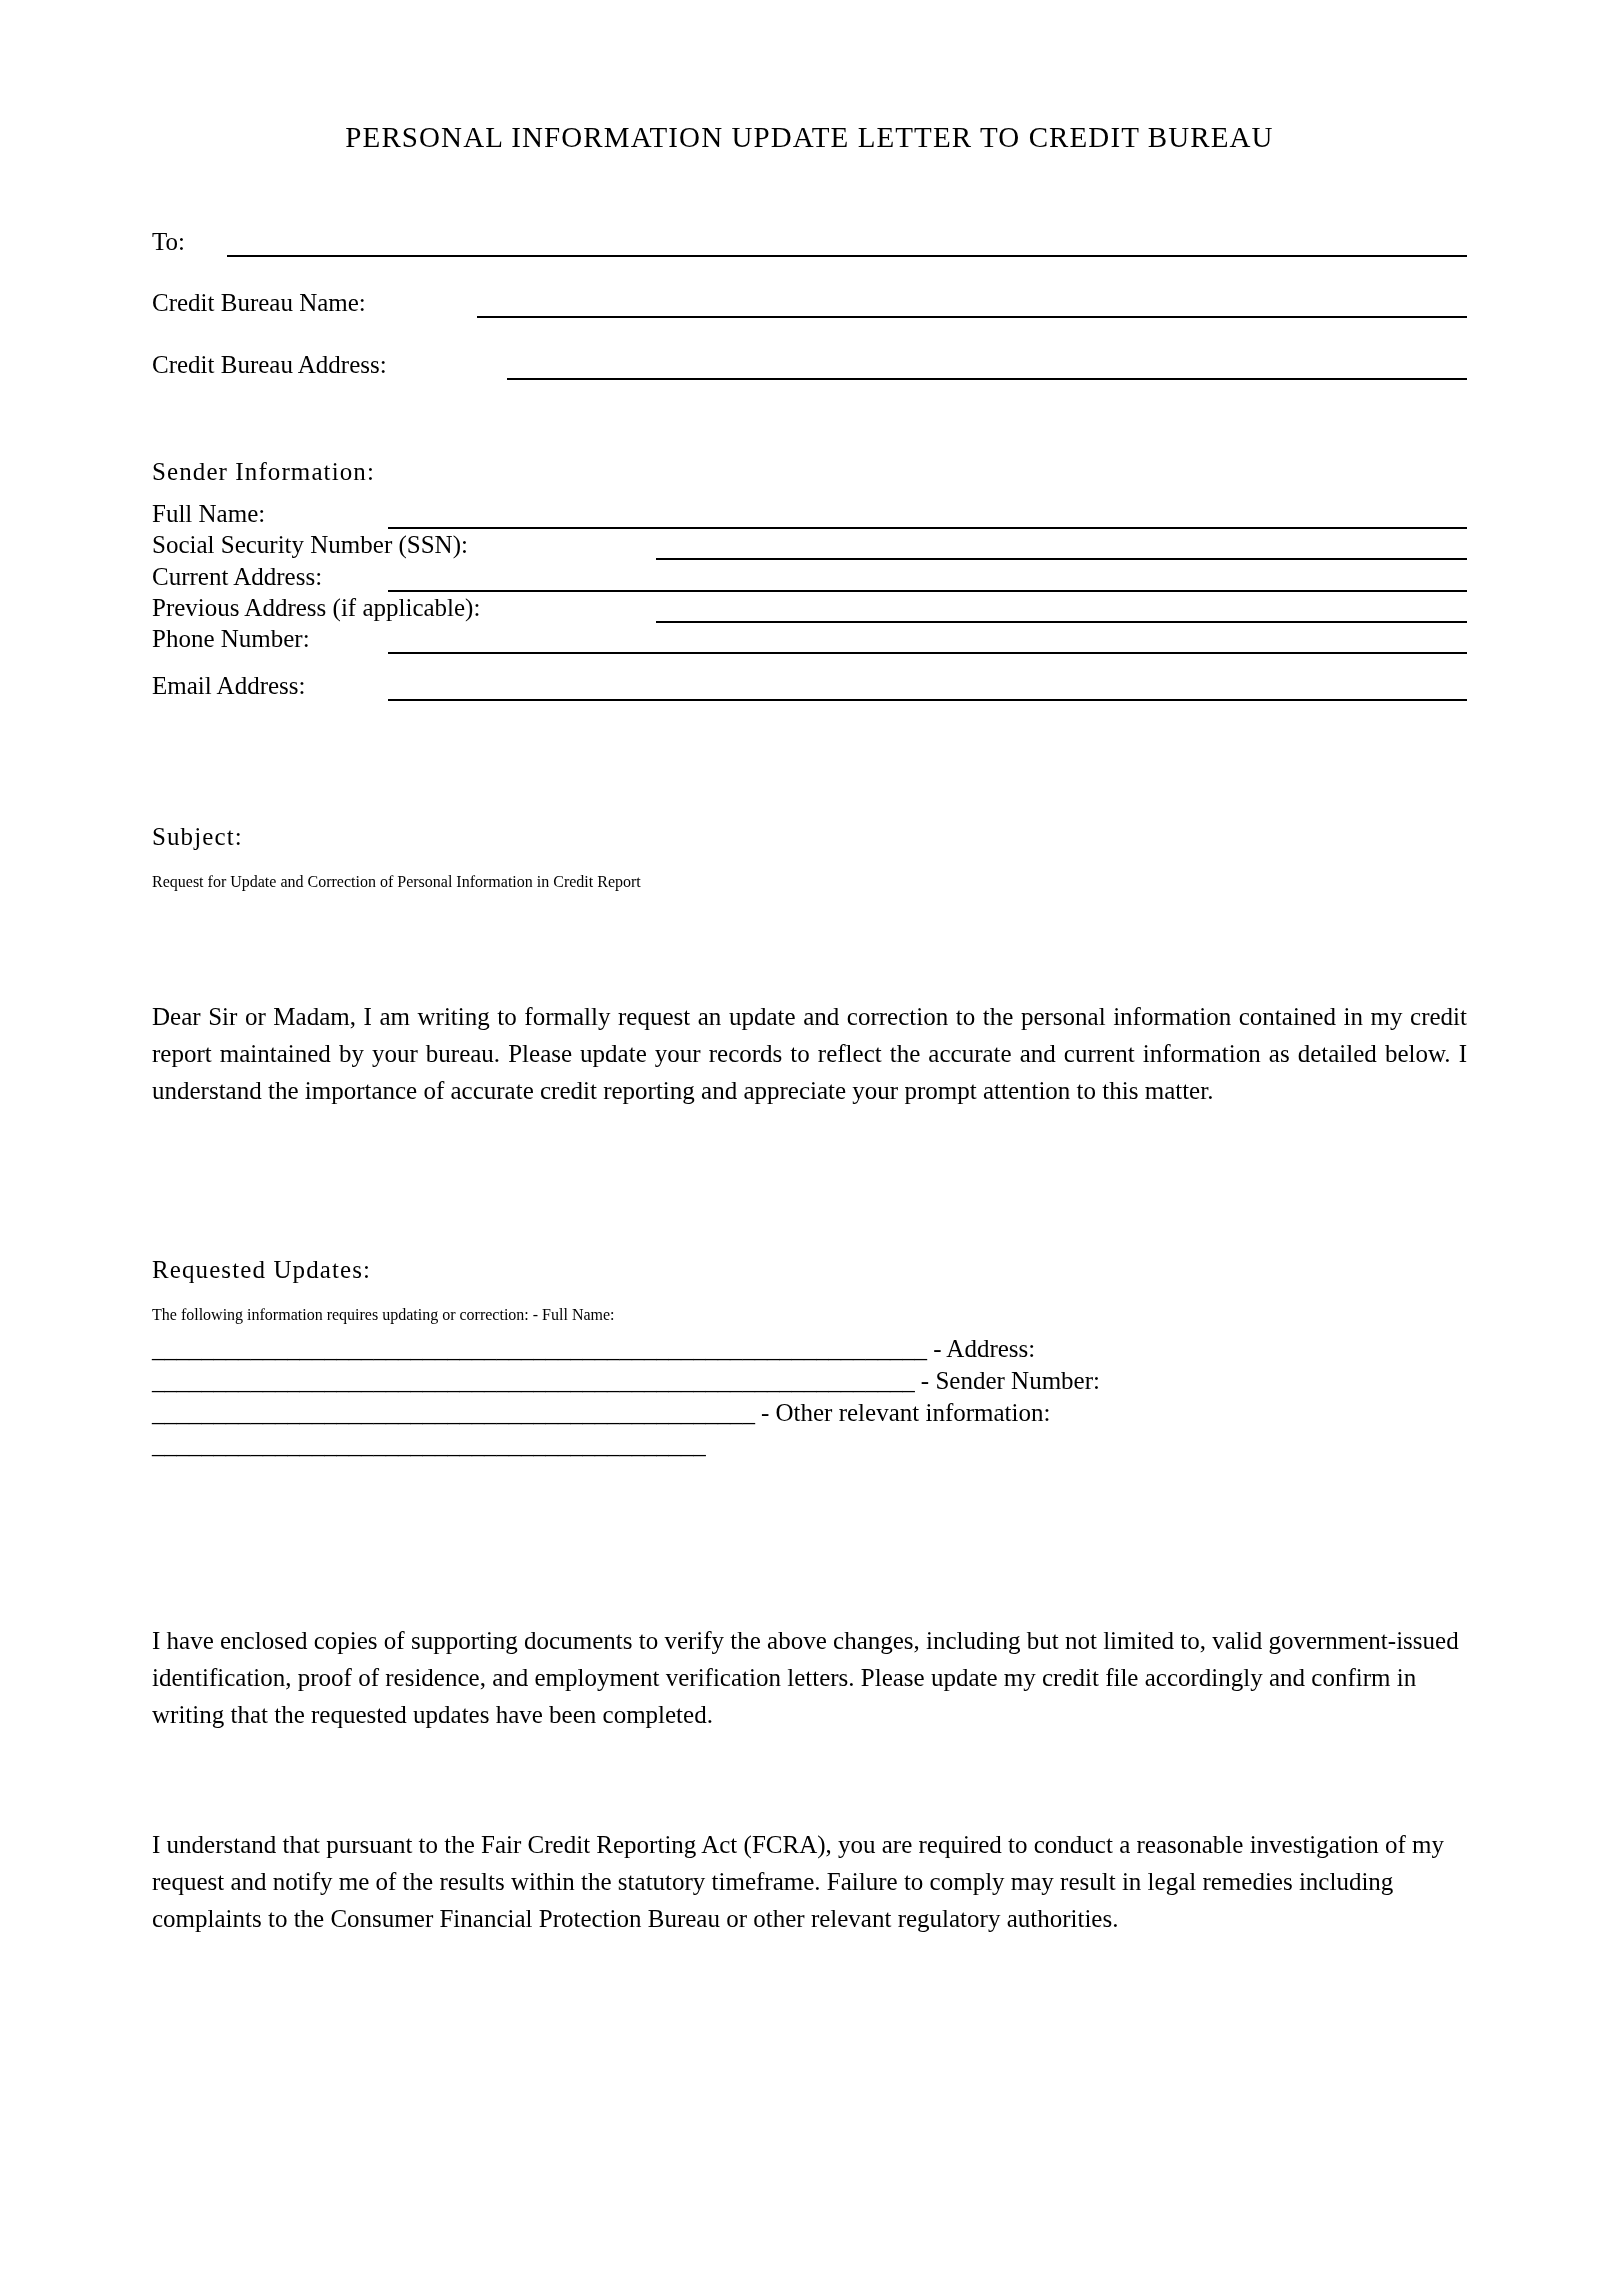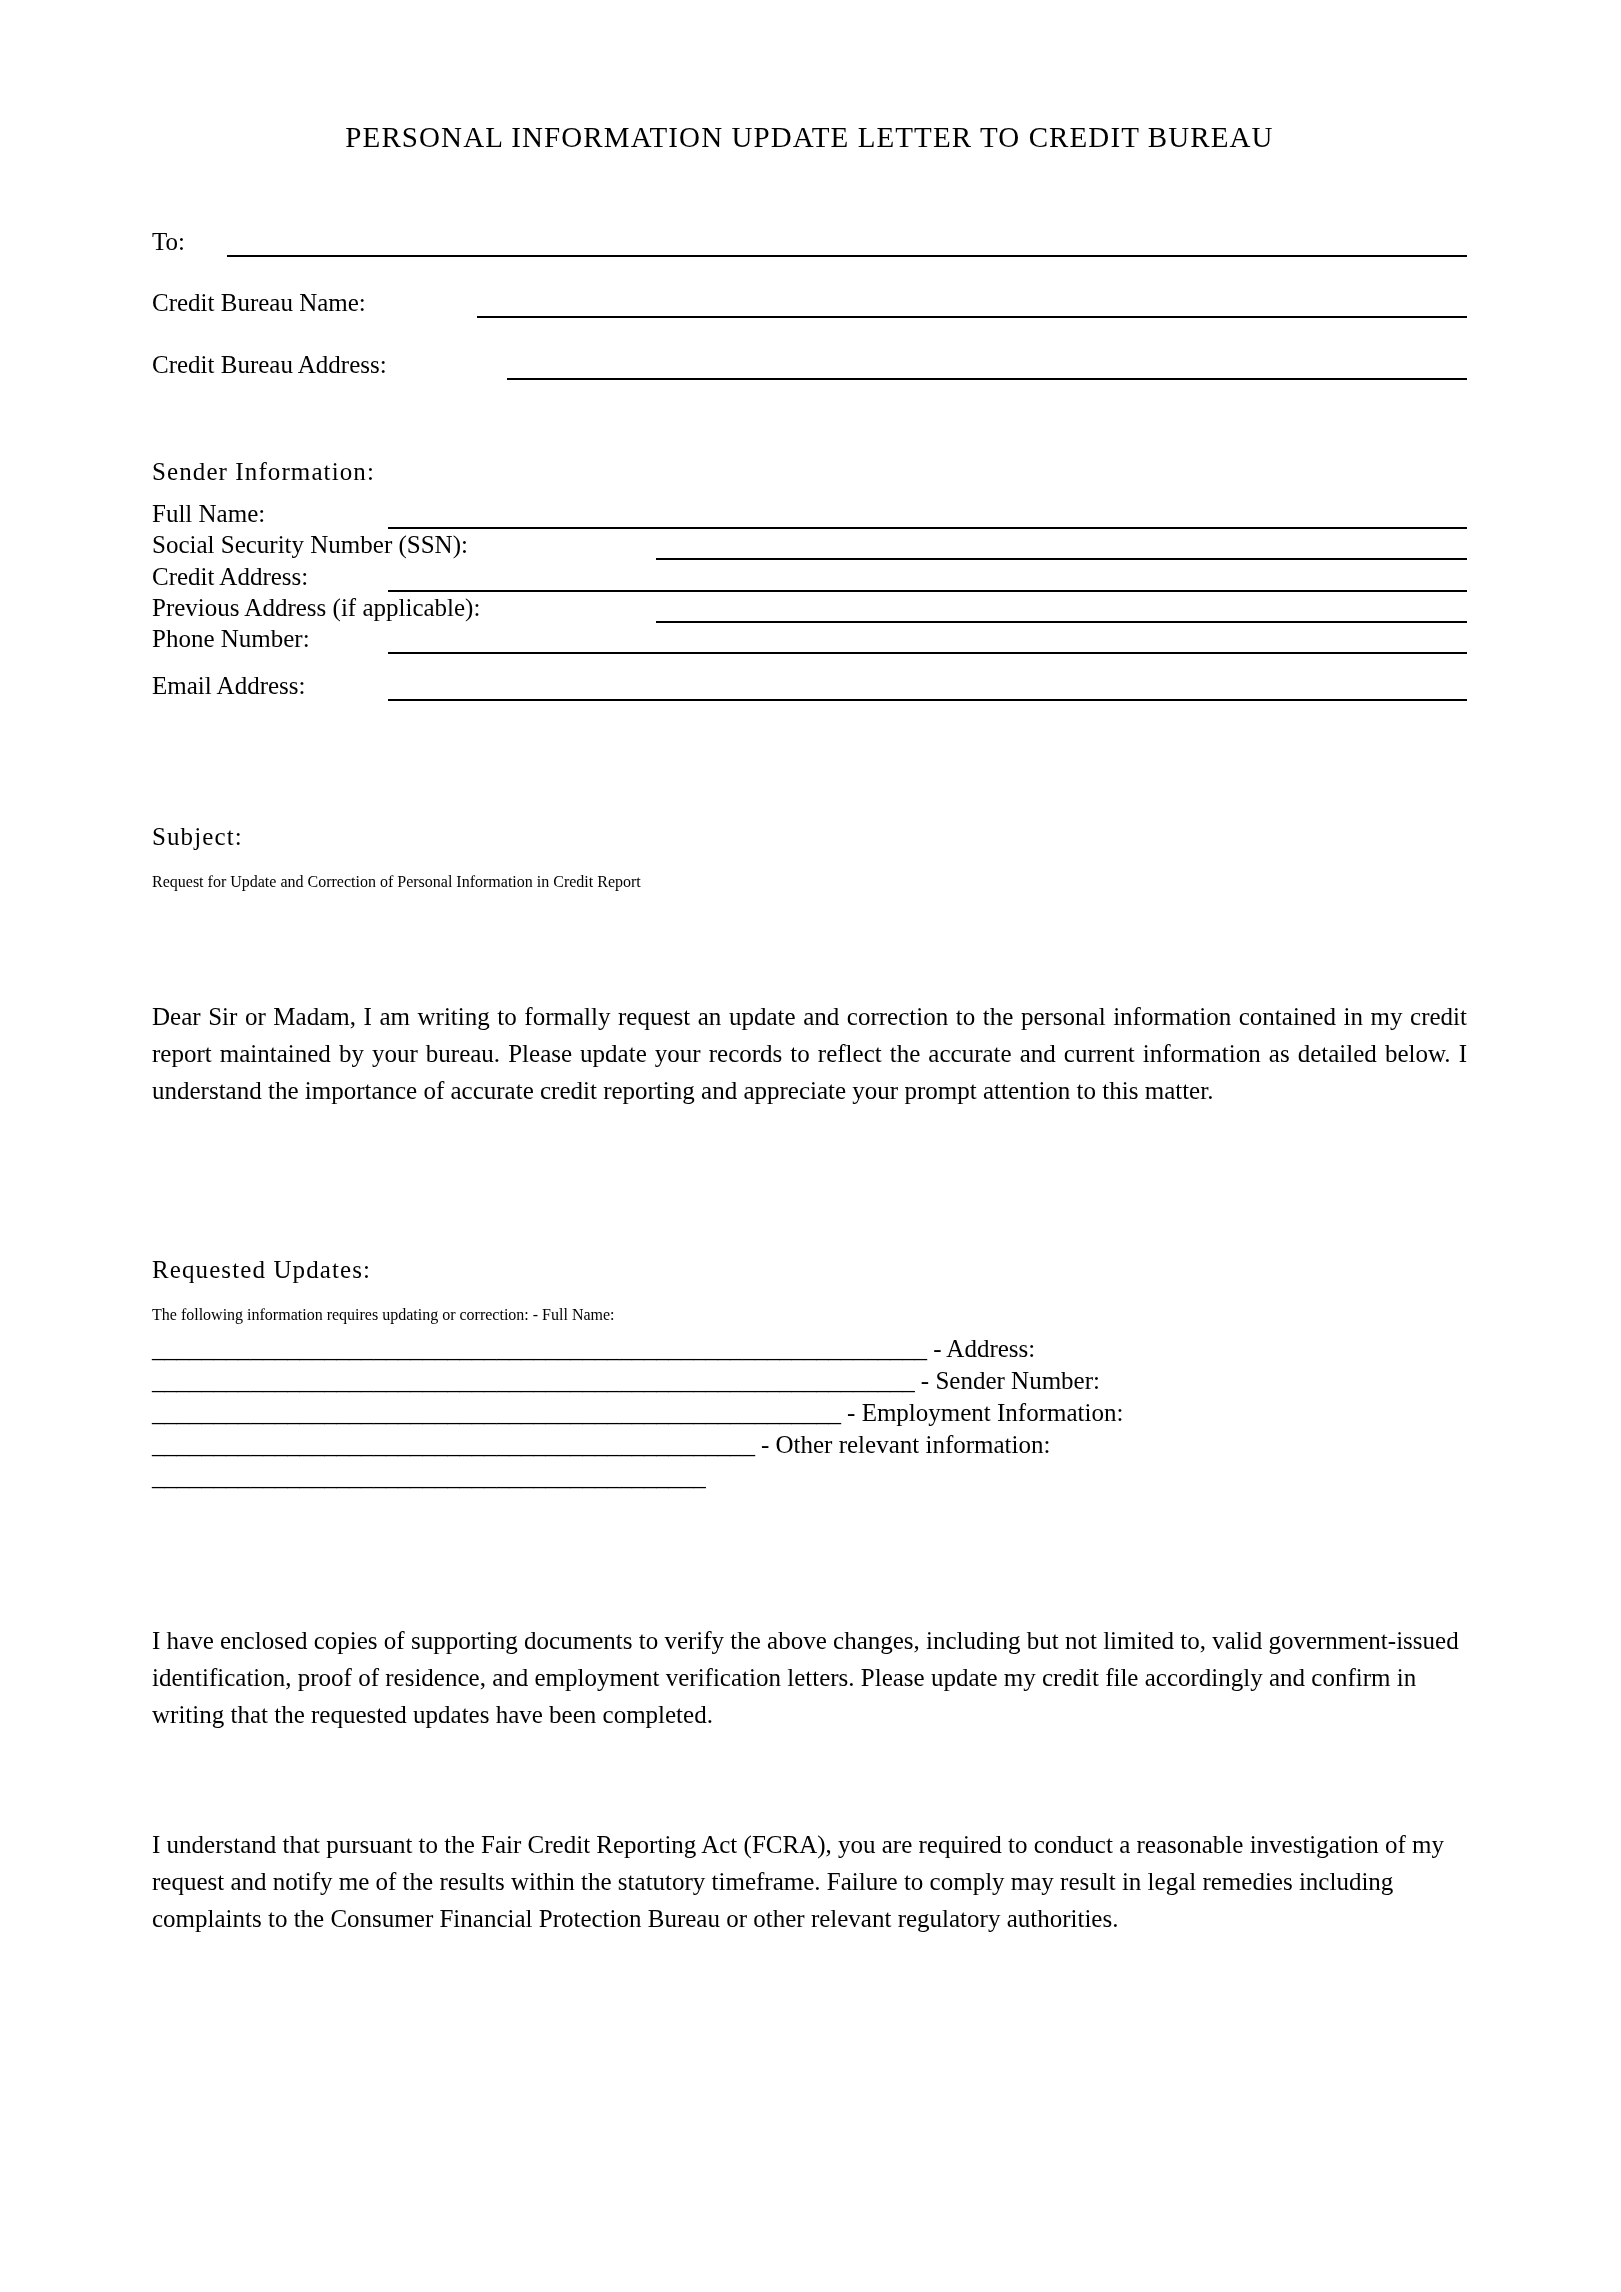--- a/index.html
+++ b/index.html
@@ -139,21 +139,21 @@
       <span class="field-label">Full Name:</span>
       <span class="field-rule" style="width:1079px;"></span>
     </div>
 
     <div class="field-row" style="top:530px;">
       <span class="field-label">Social Security Number (SSN):</span>
       <span class="field-rule" style="width:811px;"></span>
     </div>
 
     <div class="field-row" style="top:562px;">
-      <span class="field-label">Credit Address:</span>
+      <span class="field-label">Current Address:</span>
       <span class="field-rule" style="width:1079px;"></span>
     </div>
 
     <div class="field-row" style="top:593px;">
       <span class="field-label">Previous Address (if applicable):</span>
       <span class="field-rule" style="width:811px;"></span>
     </div>
 
     <div class="field-row" style="top:624px;">
       <span class="field-label">Phone Number:</span>
@@ -171,21 +171,20 @@
 
     <div class="body-para" style="top:998px;">Dear Sir or Madam, I am writing to formally request an update and correction to the personal information contained in my credit report maintained by your bureau. Please update your records to reflect the accurate and current information as detailed below. I understand the importance of accurate credit reporting and appreciate your prompt attention to this matter.</div>
 
     <div class="section-heading" style="top:1255px;">Requested Updates:</div>
 
     <div class="plain-line" style="top:1300px;">The following information requires updating or correction: - Full Name:</div>
 
     <div class="fill-block" style="top:1333px;">
       <span class="fill-line"><span class="fill-underscore">_______________________________________________________________</span><span> - Address:</span></span>
       <span class="fill-line"><span class="fill-underscore">______________________________________________________________</span><span> - Sender Number:</span></span>
-      <span class="fill-line"><span class="fill-underscore">________________________________________________________</span><span> - Employment Information:</span></span>
       <span class="fill-line"><span class="fill-underscore">_________________________________________________</span><span> - Other relevant information:</span></span>
       <span class="fill-line"><span class="fill-underscore">_____________________________________________</span><span></span></span>
     </div>
 
     <div class="body-para no-justify" style="top:1622px;">I have enclosed copies of supporting documents to verify the above changes, including but not limited to, valid government-issued identification, proof of residence, and employment verification letters. Please update my credit file accordingly and confirm in writing that the requested updates have been completed.</div>
 
     <div class="body-para no-justify" style="top:1826px;">I understand that pursuant to the Fair Credit Reporting Act (FCRA), you are required to conduct a reasonable investigation of my request and notify me of the results within the statutory timeframe. Failure to comply may result in legal remedies including complaints to the Consumer Financial Protection Bureau or other relevant regulatory authorities.</div>
 
   </div>
 </div>

